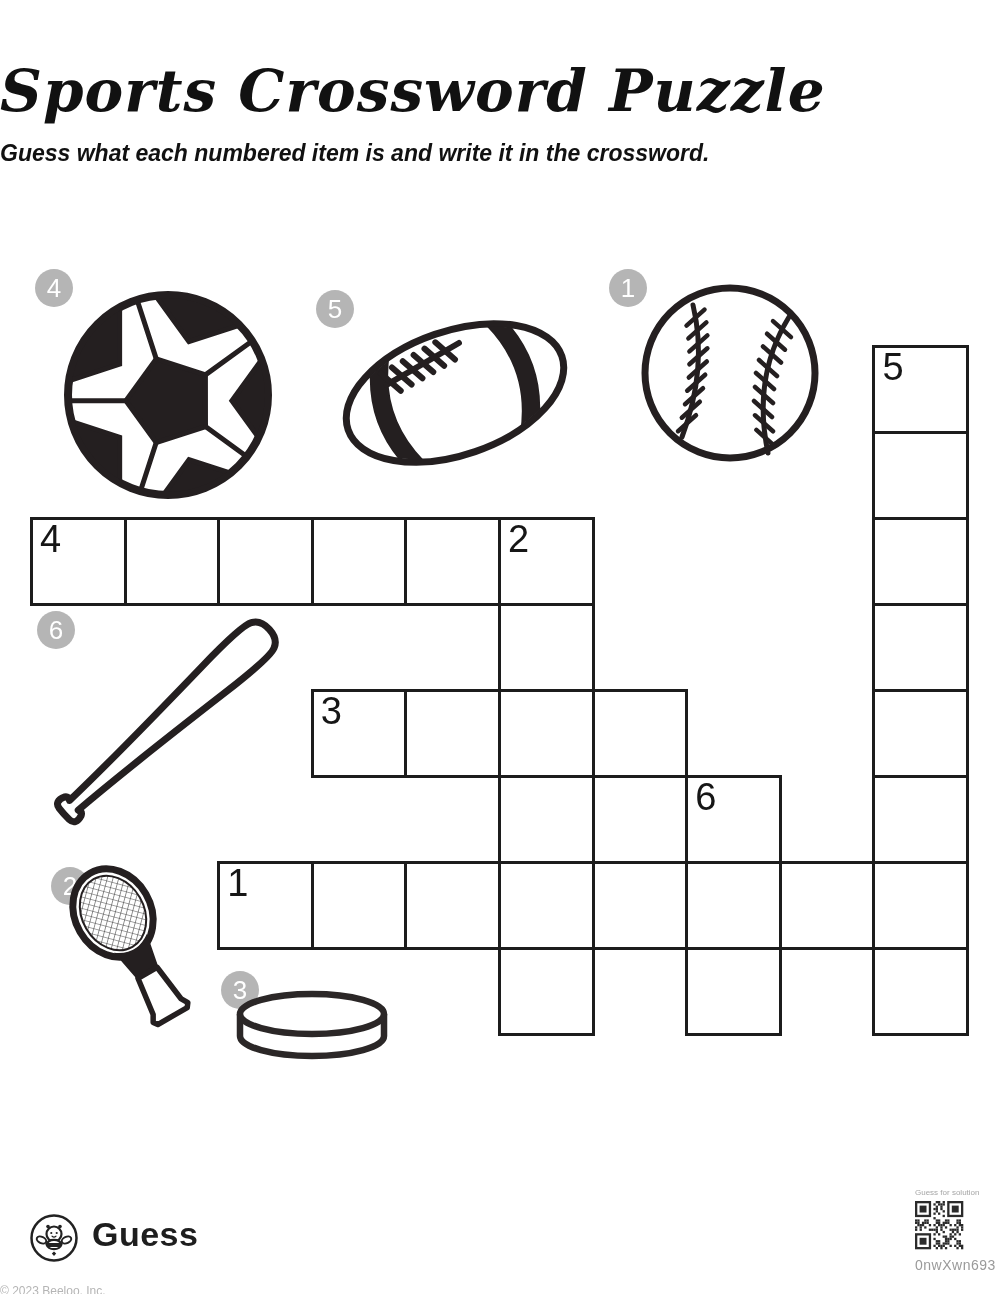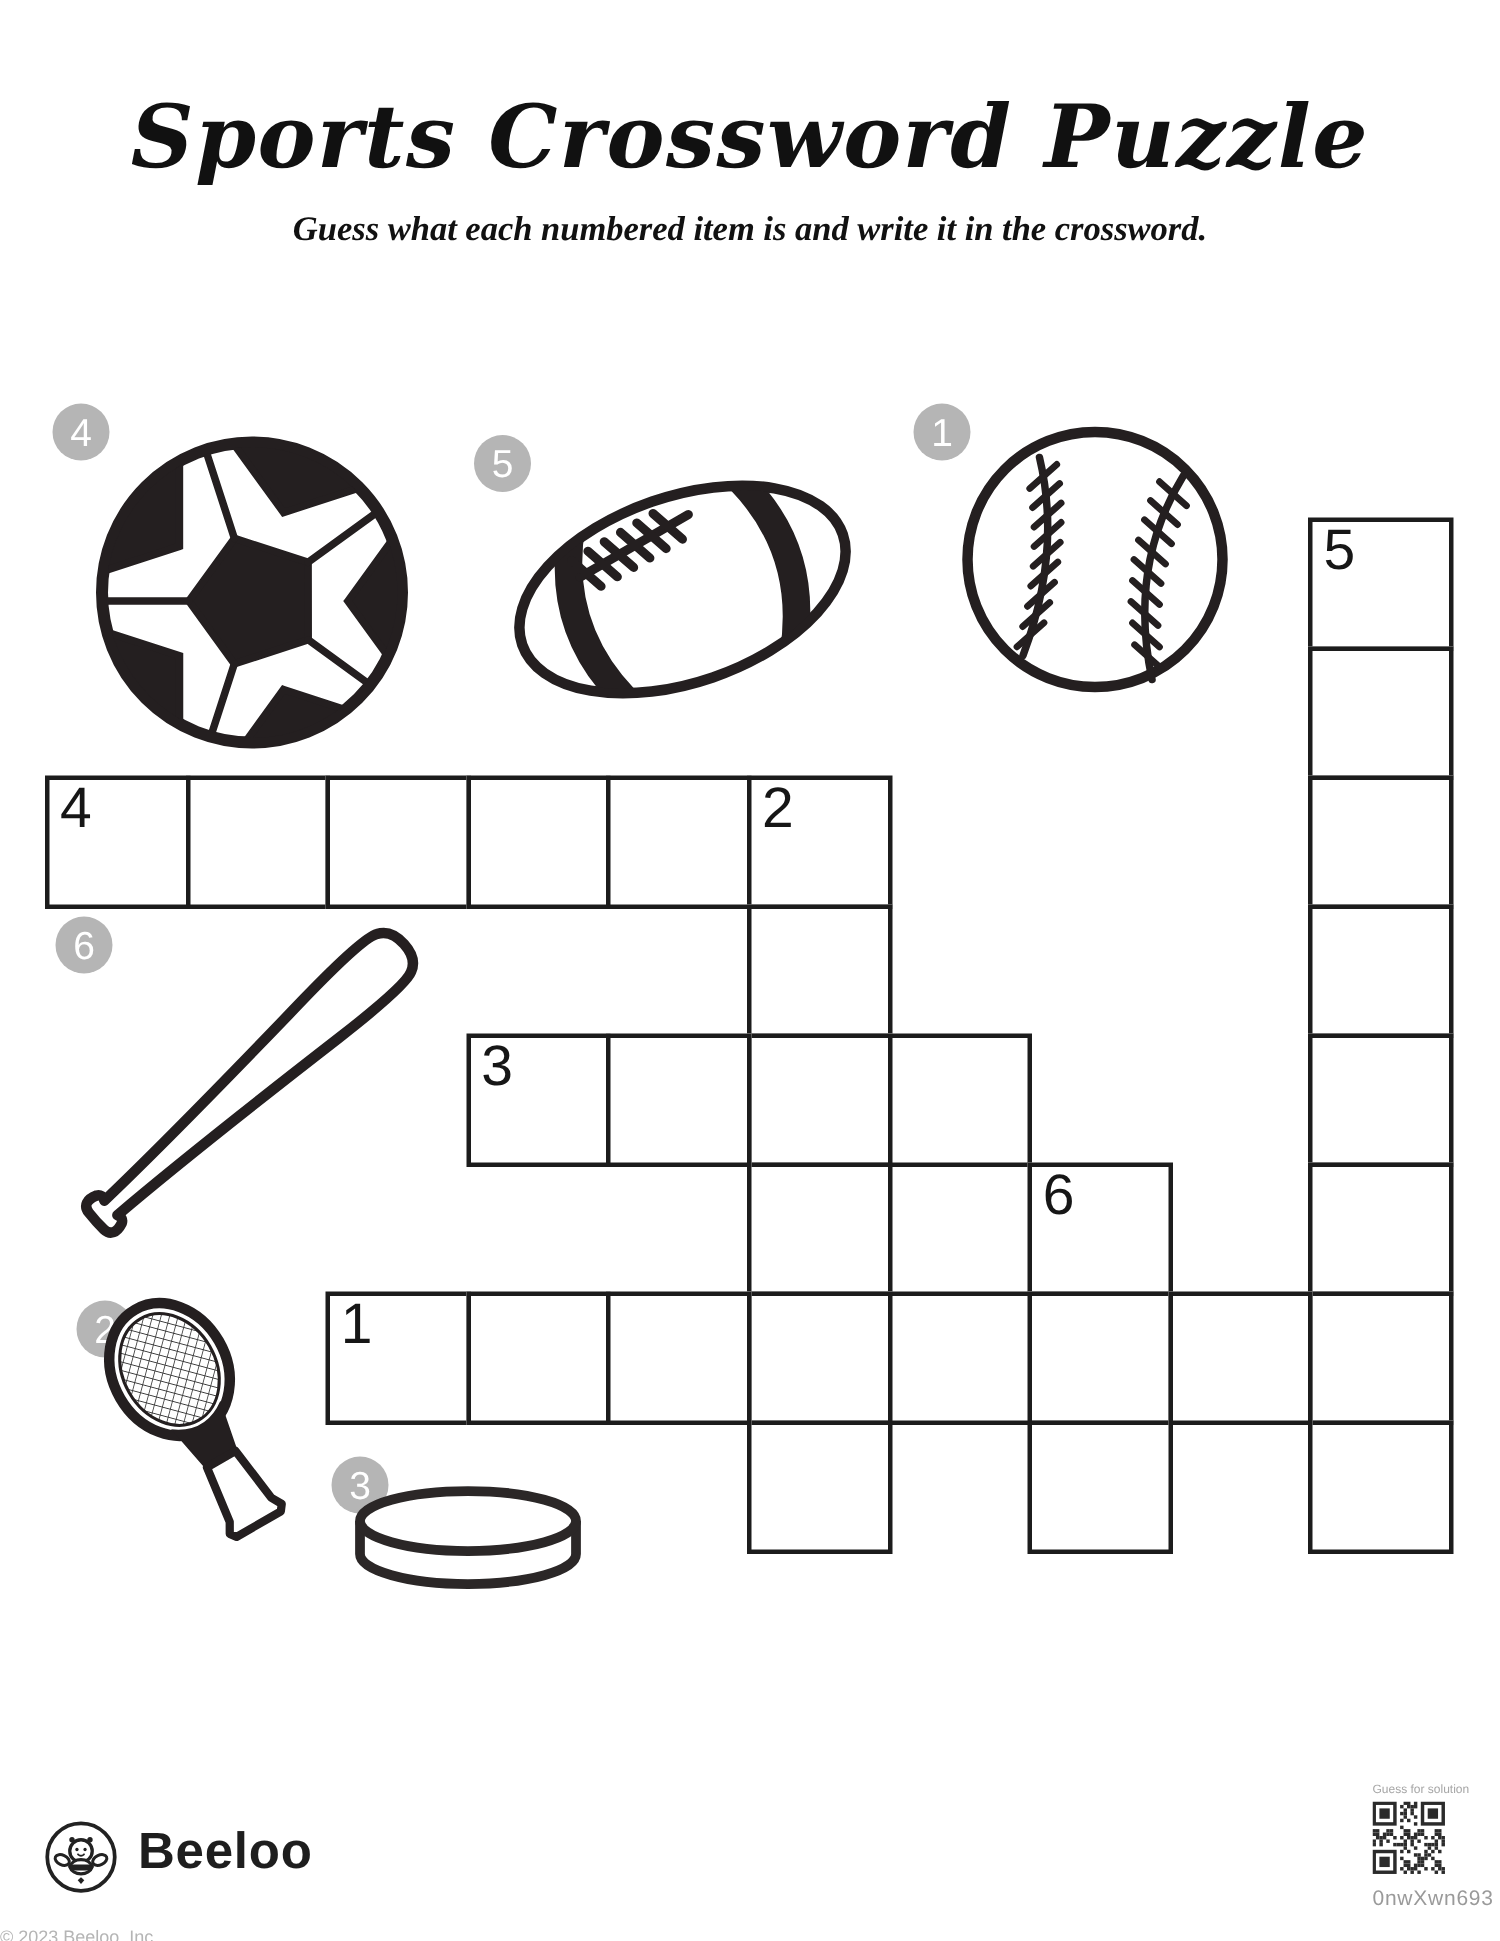--- a/index.html
+++ b/index.html
@@ -1,22 +1,22 @@
 <!DOCTYPE html>
 <html><head>
 <meta charset="utf-8">
 <style>
   html,body{margin:0;padding:0;background:#fff;}
   .page{position:relative;width:1000px;height:1294px;background:#ffffff;overflow:hidden;
         font-family:"Liberation Sans",sans-serif;}
-  .title{position:absolute;top:62px;left:0;right:0;text-align:center;
+  .title{position:absolute;top:62px;left:0;right:0;
          font-family:"DejaVu Serif",serif;font-style:italic;font-weight:700;
          font-size:58px;color:#111;letter-spacing:1px;line-height:1;}
-  .subtitle{position:absolute;top:140px;left:0;right:0;text-align:center;
-            font-family:Liberation Serif, serif;font-style:italic;font-weight:700;
+  .subtitle{position:absolute;top:140px;left:0;right:0;
+            font-family:Liberation Sans, sans-serif;font-style:italic;font-weight:700;
             font-size:23px;color:#111;}
   .cell{position:absolute;box-sizing:border-box;border:3px solid #1c1c1c;background:#fff;z-index:1;}
   .cellnum{position:absolute;left:7px;top:0px;font-size:38px;font-weight:400;color:#161616;line-height:1.05;}
   .badge{position:absolute;width:38px;height:38px;border-radius:50%;background:#b5b5b5;
          color:#fff;display:flex;align-items:center;justify-content:center;
          font-size:26px;z-index:2;}
   .art{position:absolute;z-index:3;}
   .brand{position:absolute;left:92px;top:1215px;font-size:34px;font-weight:700;color:#1e1e1e;letter-spacing:.5px;}
   .copyright{position:absolute;left:0;right:0;top:1256px;text-align:left;font-size:12px;color:#b5b5b5;margin-top:28px;}
   .qr-caption{position:absolute;left:915px;top:1188px;font-size:8px;color:#a6a6a6;}
@@ -204,21 +204,21 @@
     <ellipse cx="12.5" cy="27" rx="5" ry="3.2" fill="#fff" stroke="#222" stroke-width="2" transform="rotate(25 12.5 27)"></ellipse>
     <ellipse cx="37.5" cy="27" rx="5" ry="3.2" fill="#fff" stroke="#222" stroke-width="2" transform="rotate(-25 37.5 27)"></ellipse>
     <circle cx="25" cy="21" r="7.5" fill="#fff" stroke="#222" stroke-width="2.2"></circle>
     <circle cx="22.3" cy="20" r="1.1" fill="#222"></circle>
     <circle cx="27.7" cy="20" r="1.1" fill="#222"></circle>
     <path d="M 23,23.2 Q 25,25.2 27,23.2" fill="none" stroke="#222" stroke-width="1.2" stroke-linecap="round"></path>
     <path d="M 17.5,31.5 A 7.8 6.5 0 0 0 32.5,31.5 A 7.8 6.5 0 0 0 17.5,31.5 Z" fill="#fff" stroke="#222" stroke-width="2.2"></path>
     <path d="M 17.6,30 L 32.4,30 L 32,34 L 18,34 Z" fill="#222"></path>
     <path d="M 25,38.5 L 22.8,40.5 L 25,43 L 27.2,40.5 Z" fill="#222"></path>
   </svg>
-  <div class="brand">Beeloo</div>
+  <div class="brand">Guess</div>
   <div class="copyright">© 2023 Beeloo, Inc.</div>
 
   <div class="qr-caption">Guess for solution</div>
   <svg class="art" id="qr-svg" style="left:915px;top:1201px" width="50" height="50" viewBox="0 0 50 50">
       <rect x="0" y="18.4" width="2.3" height="2.3" fill="#2b2b2b"></rect>
       <rect x="0" y="20.7" width="2.3" height="2.3" fill="#2b2b2b"></rect>
       <rect x="0" y="25.299999999999997" width="2.3" height="2.3" fill="#2b2b2b"></rect>
       <rect x="0" y="27.599999999999998" width="2.3" height="2.3" fill="#2b2b2b"></rect>
       <rect x="2.3" y="18.4" width="2.3" height="2.3" fill="#2b2b2b"></rect>
       <rect x="2.3" y="20.7" width="2.3" height="2.3" fill="#2b2b2b"></rect>

